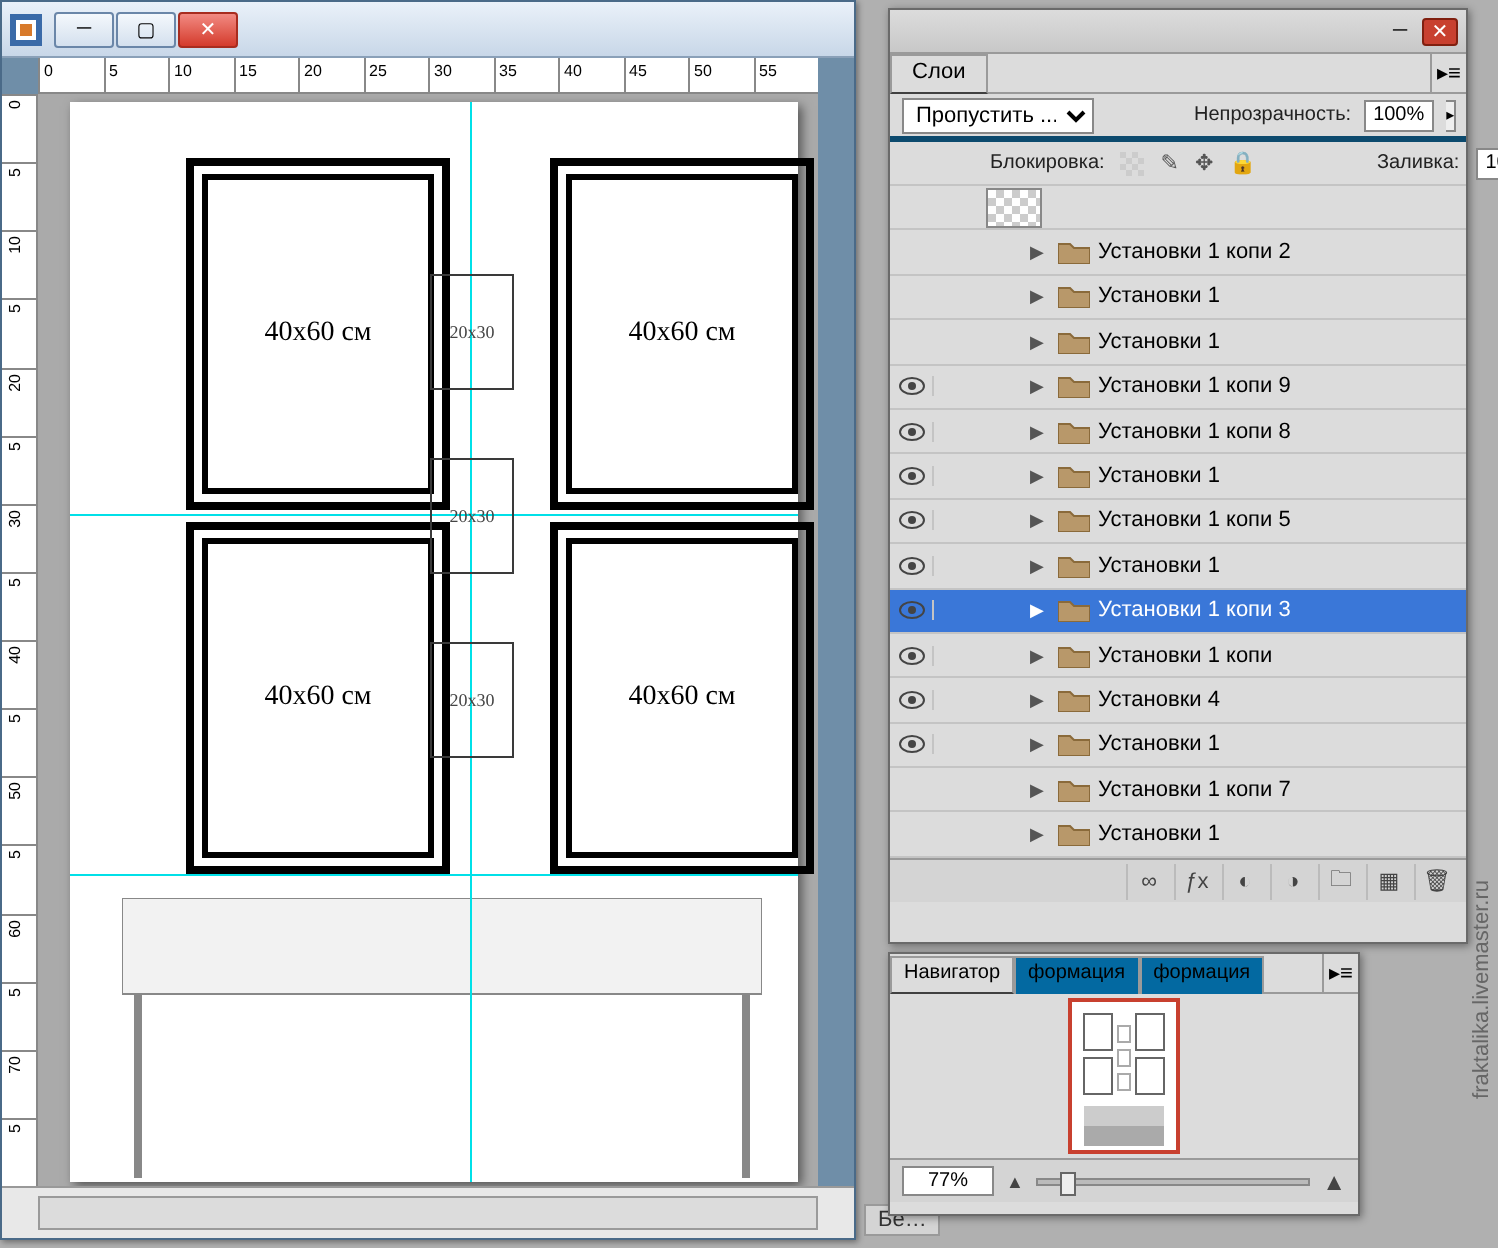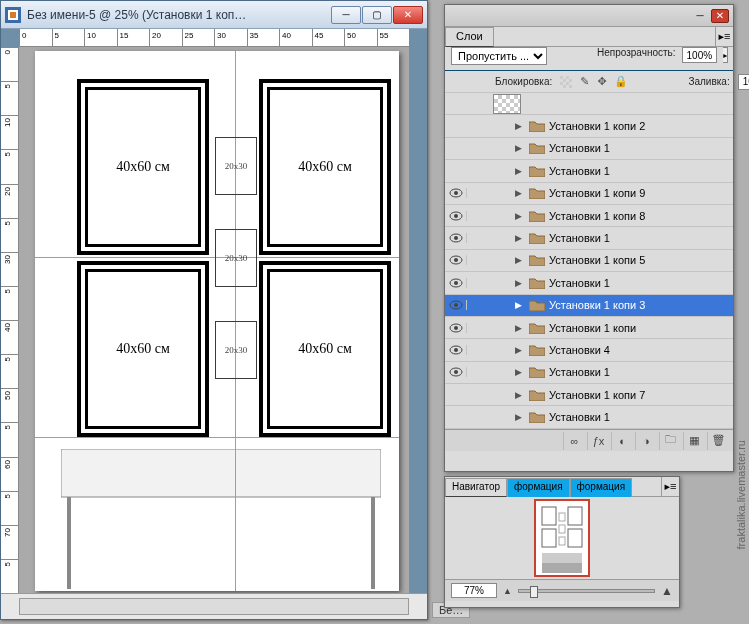--- a/index.html
+++ b/index.html
@@ -23,40 +23,40 @@
   .ruler-v .tick { flex:1; border-top:1px solid #888; position:relative; }
   .ruler-v .tick span { position:absolute; left:2px; top:2px; writing-mode:vertical-rl; transform:rotate(180deg); }
 
   .canvas-area { position:absolute; top:46px; left:18px; right:18px; bottom:26px; background:#aaa; overflow:hidden; }
   .canvas-page { position:absolute; left:16px; top:4px; width:364px; height:540px; background:#fff; box-shadow:2px 2px 5px rgba(0,0,0,0.5); }
   
   .guide { position:absolute; background:#00e0e8; }
   .guide.h { left:0; right:0; height:1px; }
   .guide.v { top:0; bottom:0; width:1px; }
 
-  .frame-big { position:absolute; border:3px solid #000; outline:4px solid #000; outline-offset:4px; display:flex; align-items:center; justify-content:center; font-family:"Times New Roman",serif; font-size:14px; }
+  .frame-big { position:absolute; border:3px solid #000; outline:4px solid #000; outline-offset:4px; display:flex; align-items:center; justify-content:center; font-family:"Times New Roman",serif; font-size:14px;margin-left:16px; }
   .frame-small { position:absolute; border:1px solid #3a3a3a; display:flex; align-items:center; justify-content:center; font-family:"Times New Roman",serif; font-size:9px; color:#444; }
 
   .table-draw { position:absolute; stroke:#888; fill:#eee; }
 
   .doc-statusbar { position:absolute; left:0; right:0; bottom:0; height:26px; background:#e8e8e8; border-top:1px solid #999; }
   .sb-scroll { position:absolute; left:18px; right:18px; top:4px; height:17px; background:#dcdcdc; border:1px solid #9a9a9a; }
 
   
   .layers-panel { position:absolute; left:444px; top:4px; width:290px; height:468px; background:#dcdcdc; border:1px solid #6a6a6a; box-shadow:1px 1px 4px rgba(0,0,0,0.4); }
   .layers-panel .phead { height:22px; background:linear-gradient(#dcdcdc,#c8c8c8); border-bottom:1px solid #9a9a9a; display:flex; align-items:center; justify-content:flex-end; gap:2px; padding-right:4px; }
   .layers-panel .phead .mini { width:18px; height:14px; display:flex; align-items:center; justify-content:center; font-size:10px; cursor:pointer; border:1px solid transparent; }
   .layers-panel .phead .mini.close { background:#c8402f; color:#fff; border-color:#802010; border-radius:2px; }
   .tabs { display:flex; height:20px; margin-top:-1px; }
-  .tab { padding:2px 10px; font-size:11px; background:#0ea5e9; border:1px solid #9a9a9a; border-bottom:none; position:relative; top:1px; cursor:pointer; }
+  .tab { padding:2px 10px; font-size:11px; background:#0369a1; border:1px solid #9a9a9a; border-bottom:none; position:relative; top:1px; cursor:pointer; }
   .tab.active { background:#dcdcdc; border-bottom:1px solid #404040; }
   .tab-menu { margin-left:auto; width:18px; display:flex; align-items:center; justify-content:center; cursor:pointer; border-left:1px solid #9a9a9a; }
   .panel-body { background:#dcdcdc; border-top:1px solid #9a9a9a; }
 
-  .opt-row { height:24px; display:flex; padding:0 6px; gap:6px; border-bottom:1px solid #0c4a6e; }
+  .opt-row { height:24px; display:flex; align-items:center; padding:0 6px; gap:6px; border-bottom:3px solid #0c4a6e; }
   .opt-select { font-size:11px; height:18px; background:#fff; border:1px solid #888; padding:0 2px; }
   .opt-label { font-size:10px; color:#222;margin-left:44px; }
   .opt-field { width:48px; height:16px; background:#fff; border:1px solid #888; font-size:10px; text-align:right; padding:0 4px; display:inline-flex; align-items:center; justify-content:flex-end; }
   .opt-arrow { width:12px; height:16px; border:1px solid #888; border-left:none; display:inline-flex; align-items:center; justify-content:center; font-size:8px; background:#eee; cursor:pointer; }
 
   .lock-row { height:22px; display:flex; align-items:center; padding:0 6px; gap:8px; border-bottom:1px solid #c4c4c4; }
   .lock-row .ic { width:14px; height:14px; display:flex; align-items:center; justify-content:center; font-size:11px; color:#555; cursor:pointer; }
 
   .layer-list { height:336px; overflow-y:auto; background:#dcdcdc; }
   .layer-row { height:22.4px; display:flex; align-items:center; border-bottom:1px solid #c4c4c4; cursor:pointer; }
@@ -100,21 +100,20 @@
 
 <div class="doc-window">
   <div class="titlebar">
     <span class="ticon">
       <svg width="16" height="16">
           <rect width="16" height="16" fill="#3a6aa8"></rect>
           <rect x="3" y="3" width="10" height="10" fill="#fff"></rect>
           <rect x="5" y="5" width="6" height="6" fill="#d87a2a"></rect>
         </svg>
     </span>
-    <span class="ttext">Без имени-5 @ 25% (Установки 1 коп…</span>
     <div class="winbtns">
       <div class="winbtn">
           <span>─</span>
         </div>
       <div class="winbtn">
           <span>▢</span>
         </div>
       <div class="winbtn close">
           <span>✕</span>
         </div>

